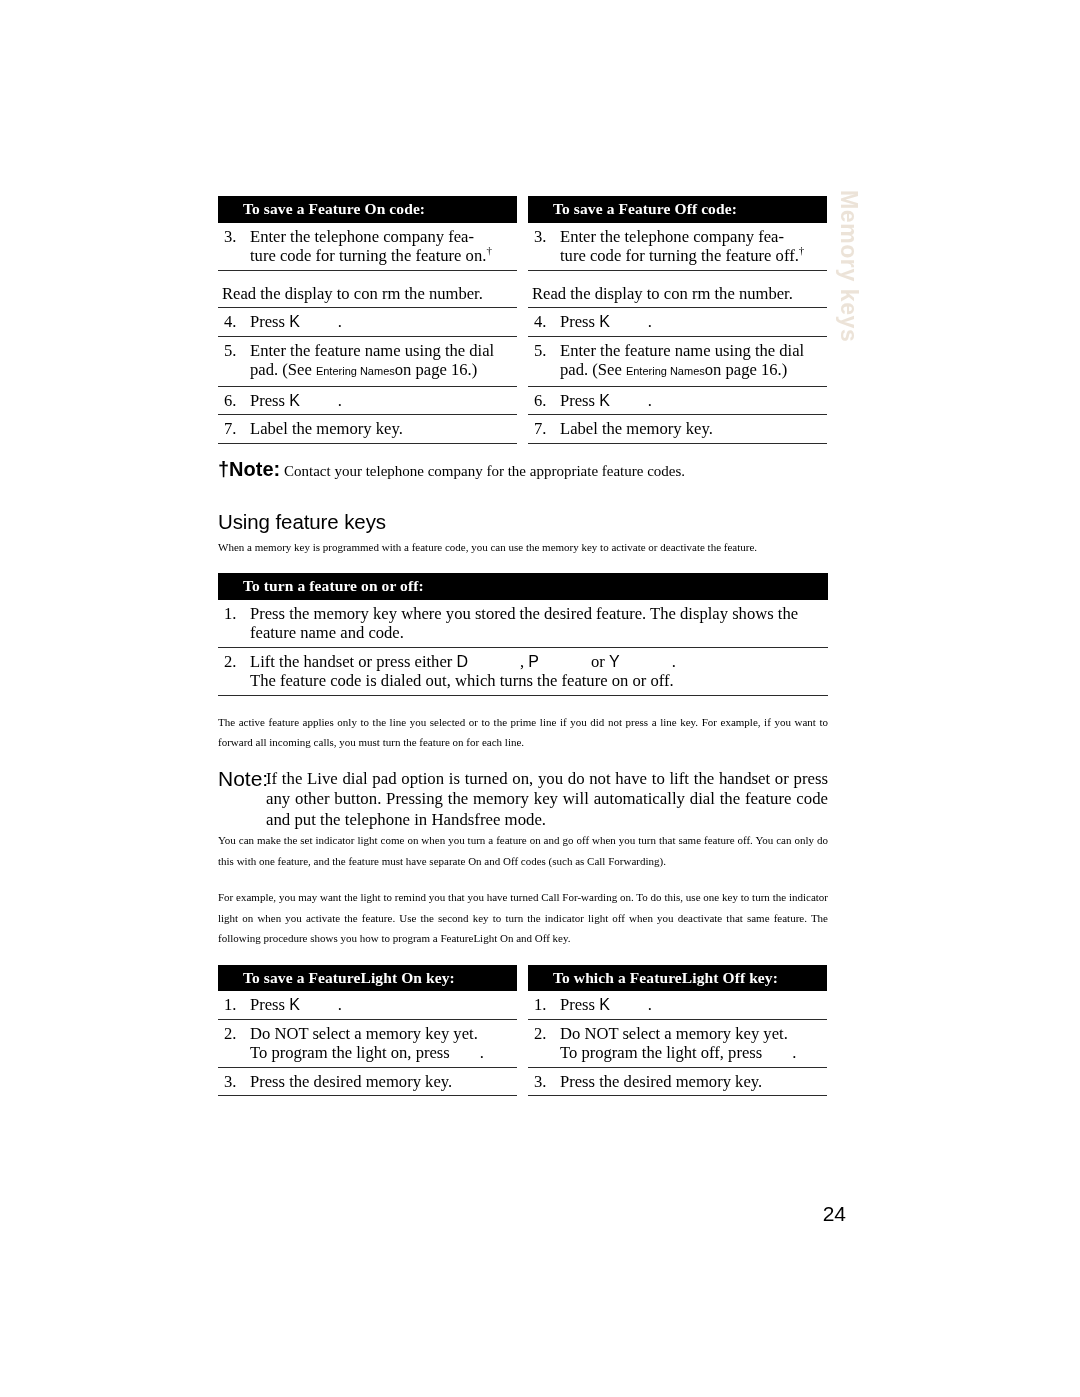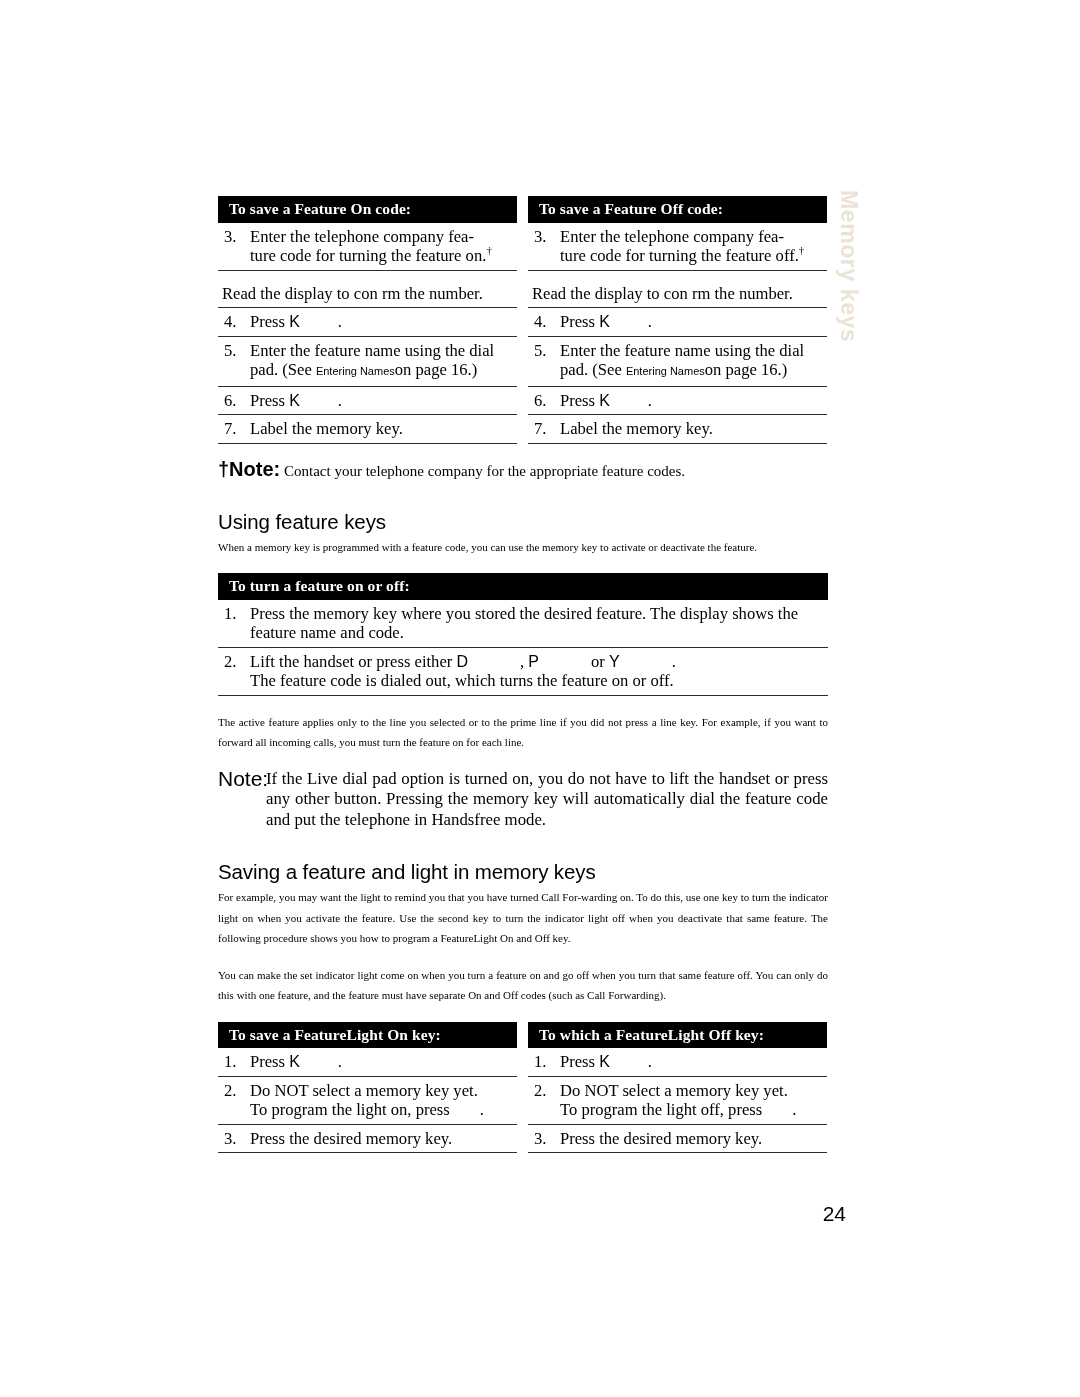--- a/index.html
+++ b/index.html
@@ -59,21 +59,21 @@
     flex: 0 0 299px;
   }
 
   .tbl-head {
     background: #000;
     color: #fff;
     font-family: "Liberation Serif", serif;
     font-weight: bold;
     font-size: 15.5px;
     line-height: 15.5px;
-    padding: 5px 0 6px 11px;
+    padding: 5px 0 6px 25px;
     letter-spacing: 0.1px;
   }
 
   .tbl-row {
     border-bottom: 1.6px solid #2b2b2b;
     padding: 4px 2px 4px 0;
     display: flex;
     font-size: 16.6px;
     line-height: 19.5px;
   }
@@ -263,23 +263,22 @@
       </div>
     </div>
 
     <p class="body" style="margin-top:16px;">The active feature applies only to the line you selected or to the prime line if you did not press a line key. For example, if you want to forward all incoming calls, you must turn the feature on for each line.</p>
 
     <div class="note-block">
       <span class="note-lbl">Note:</span>
       <span class="note-txt">If the Live dial pad option is turned on, you do not have to lift the handset or press any other button. Pressing the memory key will automatically dial the feature code and put the telephone in Handsfree mode.</span>
     </div>
 
-    <h2 class="sect">Saving a feature and light in memory keys</h2>
+    <p class="body">You can make the set indicator light come on when you turn a feature on and go off when you turn that same feature off. You can only do this with one feature, and the feature must have separate On and Off codes (such as Call Forwarding).</p>
     <p class="body">For example, you may want the light to remind you that you have turned Call For-warding on. To do this, use one key to turn the indicator light on when you activate the feature. Use the second key to turn the indicator light off when you deactivate that same feature. The following procedure shows you how to program a FeatureLight On and Off key.</p>
-    <p class="body">You can make the set indicator light come on when you turn a feature on and go off when you turn that same feature off. You can only do this with one feature, and the feature must have separate On and Off codes (such as Call Forwarding).</p>
 
     <div class="dual-table" style="margin-top:16px;">
 
       <div class="dual-col">
         <div class="tbl-head">To save a FeatureLight On key:</div>
 
         <div class="tbl-row first">
           <span class="num">1.</span>
           <span class="txt">Press <span class="symfont">K</span><span class="glyphgap"></span>.</span>
         </div>

